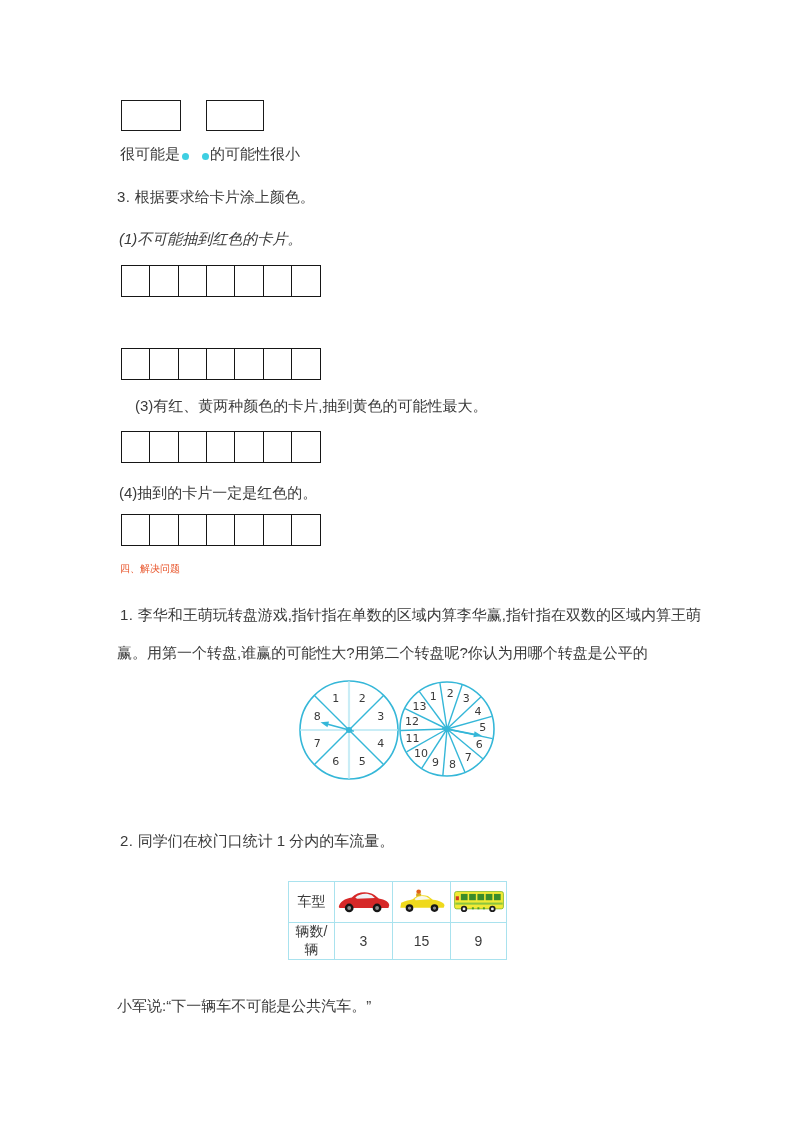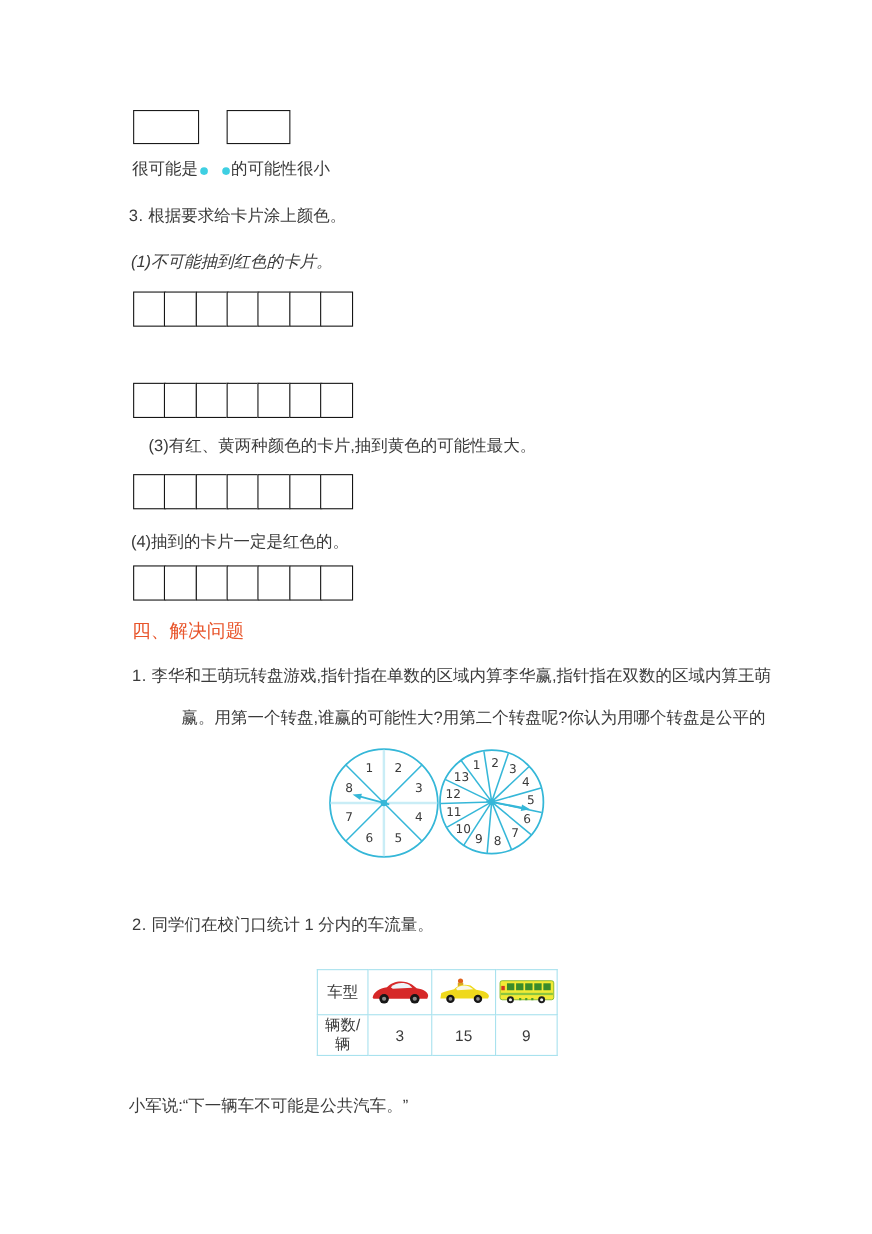--- a/index.html
+++ b/index.html
@@ -7,21 +7,21 @@
         font-family:"Liberation Sans","DejaVu Sans",sans-serif;color:#3a3a3a;padding-left:31px;}
   .abs{position:absolute;}
   .line{font-size:15px;line-height:19px;white-space:nowrap;}
   .abox{position:absolute;width:58px;height:29px;border:1.6px solid #1a1a1a;background:#fff;}
   .dot{display:inline-block;width:7px;height:7px;border-radius:50%;background:#3ecfe2;vertical-align:-0.5px;}
   .dot.d1{margin-left:2px;}
   .dot.d2{margin-left:13px;margin-right:1px;}
   .strip{position:absolute;display:flex;}
   .cell{width:30px;height:32px;border:1.7px solid #161616;background:#fff;box-sizing:border-box;}
   .cell + .cell{margin-left:-1.7px;}
-  .heading{font-size:17px;color:#e8542a;white-space:nowrap;}
+  .heading{font-size:10px;color:#e8542a;white-space:nowrap;}
   .vtable{border-collapse:collapse;table-layout:fixed;}
   .vtable td{border:1.5px solid #a9e2ee;text-align:center;vertical-align:middle;
              font-size:14px;color:#3a3a3a;padding:0;background:#fff;}
   .num{letter-spacing:0.5px;}
   svg text{font-family:"DejaVu Sans","Liberation Sans",sans-serif;}
 </style>
 </head>
 <body>
 
 <div class="page">
@@ -80,21 +80,21 @@
       <div class="cell"></div>
       <div class="cell"></div>
     </div>
 
   <div class="abs heading" style="left:120px;top:562px;">四、解决问题</div>
 
   <div class="abs line" style="left:120px;top:605px;">
     <span class="num">1.</span>
     <span>李华和王萌玩转盘游戏,指针指在单数的区域内算李华赢,指针指在双数的区域内算王萌</span>
   </div>
-  <div class="abs line" style="left:117px;top:643px;margin-left:48px;">赢。用第一个转盘,谁赢的可能性大?用第二个转盘呢?你认为用哪个转盘是公平的</div>
+  <div class="abs line" style="left:117px;top:643px;">赢。用第一个转盘,谁赢的可能性大?用第二个转盘呢?你认为用哪个转盘是公平的</div>
 
   <div class="abs" style="left:293px;top:676px;">
     <svg id="wheels-svg" width="210" height="110" viewBox="0 0 210 110">
         <circle cx="56" cy="54" r="49" fill="none" stroke="#35b7d8" stroke-width="1.6"></circle>
         <line x1="56" y1="54" x2="21.705321112452438" y2="19.705321112452452" stroke="#35b7d8" stroke-width="1.4"></line>
         <line x1="56" y1="54" x2="56" y2="5.5" stroke="#c9edf6" stroke-width="2.2"></line>
         <line x1="56" y1="54" x2="90.29467888754755" y2="19.705321112452445" stroke="#35b7d8" stroke-width="1.4"></line>
         <line x1="56" y1="54" x2="104.5" y2="54" stroke="#c9edf6" stroke-width="2.2"></line>
         <line x1="56" y1="54" x2="90.29467888754755" y2="88.29467888754755" stroke="#35b7d8" stroke-width="1.4"></line>
         <line x1="56" y1="54" x2="56.00000000000001" y2="102.5" stroke="#c9edf6" stroke-width="2.2"></line>

